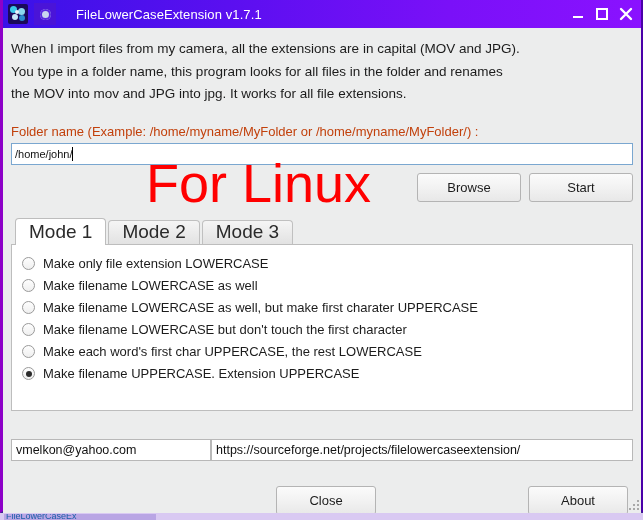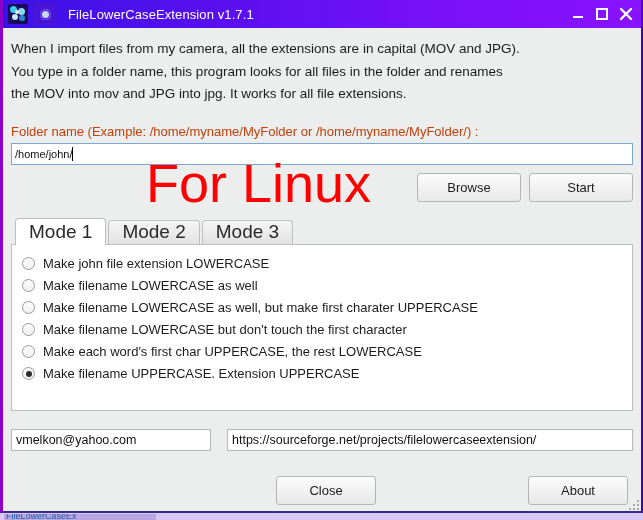--- a/index.html
+++ b/index.html
@@ -75,21 +75,21 @@
     display: block;
     width: 11px; height: 11px;
     border-radius: 50%;
     background: #c9d6ef;
     box-shadow: inset 0 0 0 2px #5a2ae0;
   }
 
   .title-text {
     color: #ffffff;
     font-size: 13px;
-    margin-left: 12px;
+    margin-left: 20px;
     white-space: nowrap;
     letter-spacing: 0.1px;
     flex: 1 1 auto;
   }
 
   .winbtns { display: flex; align-items: center; gap: 2px; margin-right: 2px; }
   .winbtn {
     width: 22px; height: 22px;
     display: flex;
     align-items: center;
@@ -256,23 +256,23 @@
     position: absolute;
     left: 50%; top: 50%;
     width: 6px; height: 6px;
     margin-left: -3px; margin-top: -3px;
     border-radius: 50%;
     background: #2b2b2b;
   }
 
   
   .bottom-fields {
-    margin-top: 18px;
-    display: flex;
-    gap: 16px;
+    margin-top: 28px;
+    display: flex;
+    gap: 0;
   }
   .small-input {
     height: 22px;
     background: #fff;
     border: 1px solid #b8b8b8;
     font-size: 12.5px;
     color: #111;
     display: flex;
     align-items: center;
     padding: 0 4px;
@@ -398,21 +398,21 @@
 
       <div class="tabs-wrap">
         <div class="tabstrip">
           <div class="tab active">Mode 1</div>
           <div class="tab">Mode 2</div>
           <div class="tab">Mode 3</div>
         </div>
         <div class="tabpanel">
           <div class="radio-item">
             <span class="radio"></span>
-            <span>Make john file extension LOWERCASE</span>
+            <span>Make only file extension LOWERCASE</span>
           </div>
           <div class="radio-item">
             <span class="radio"></span>
             <span>Make filename LOWERCASE as well</span>
           </div>
           <div class="radio-item">
             <span class="radio"></span>
             <span>Make filename LOWERCASE as well, but make first charater UPPERCASE</span>
           </div>
           <div class="radio-item">

